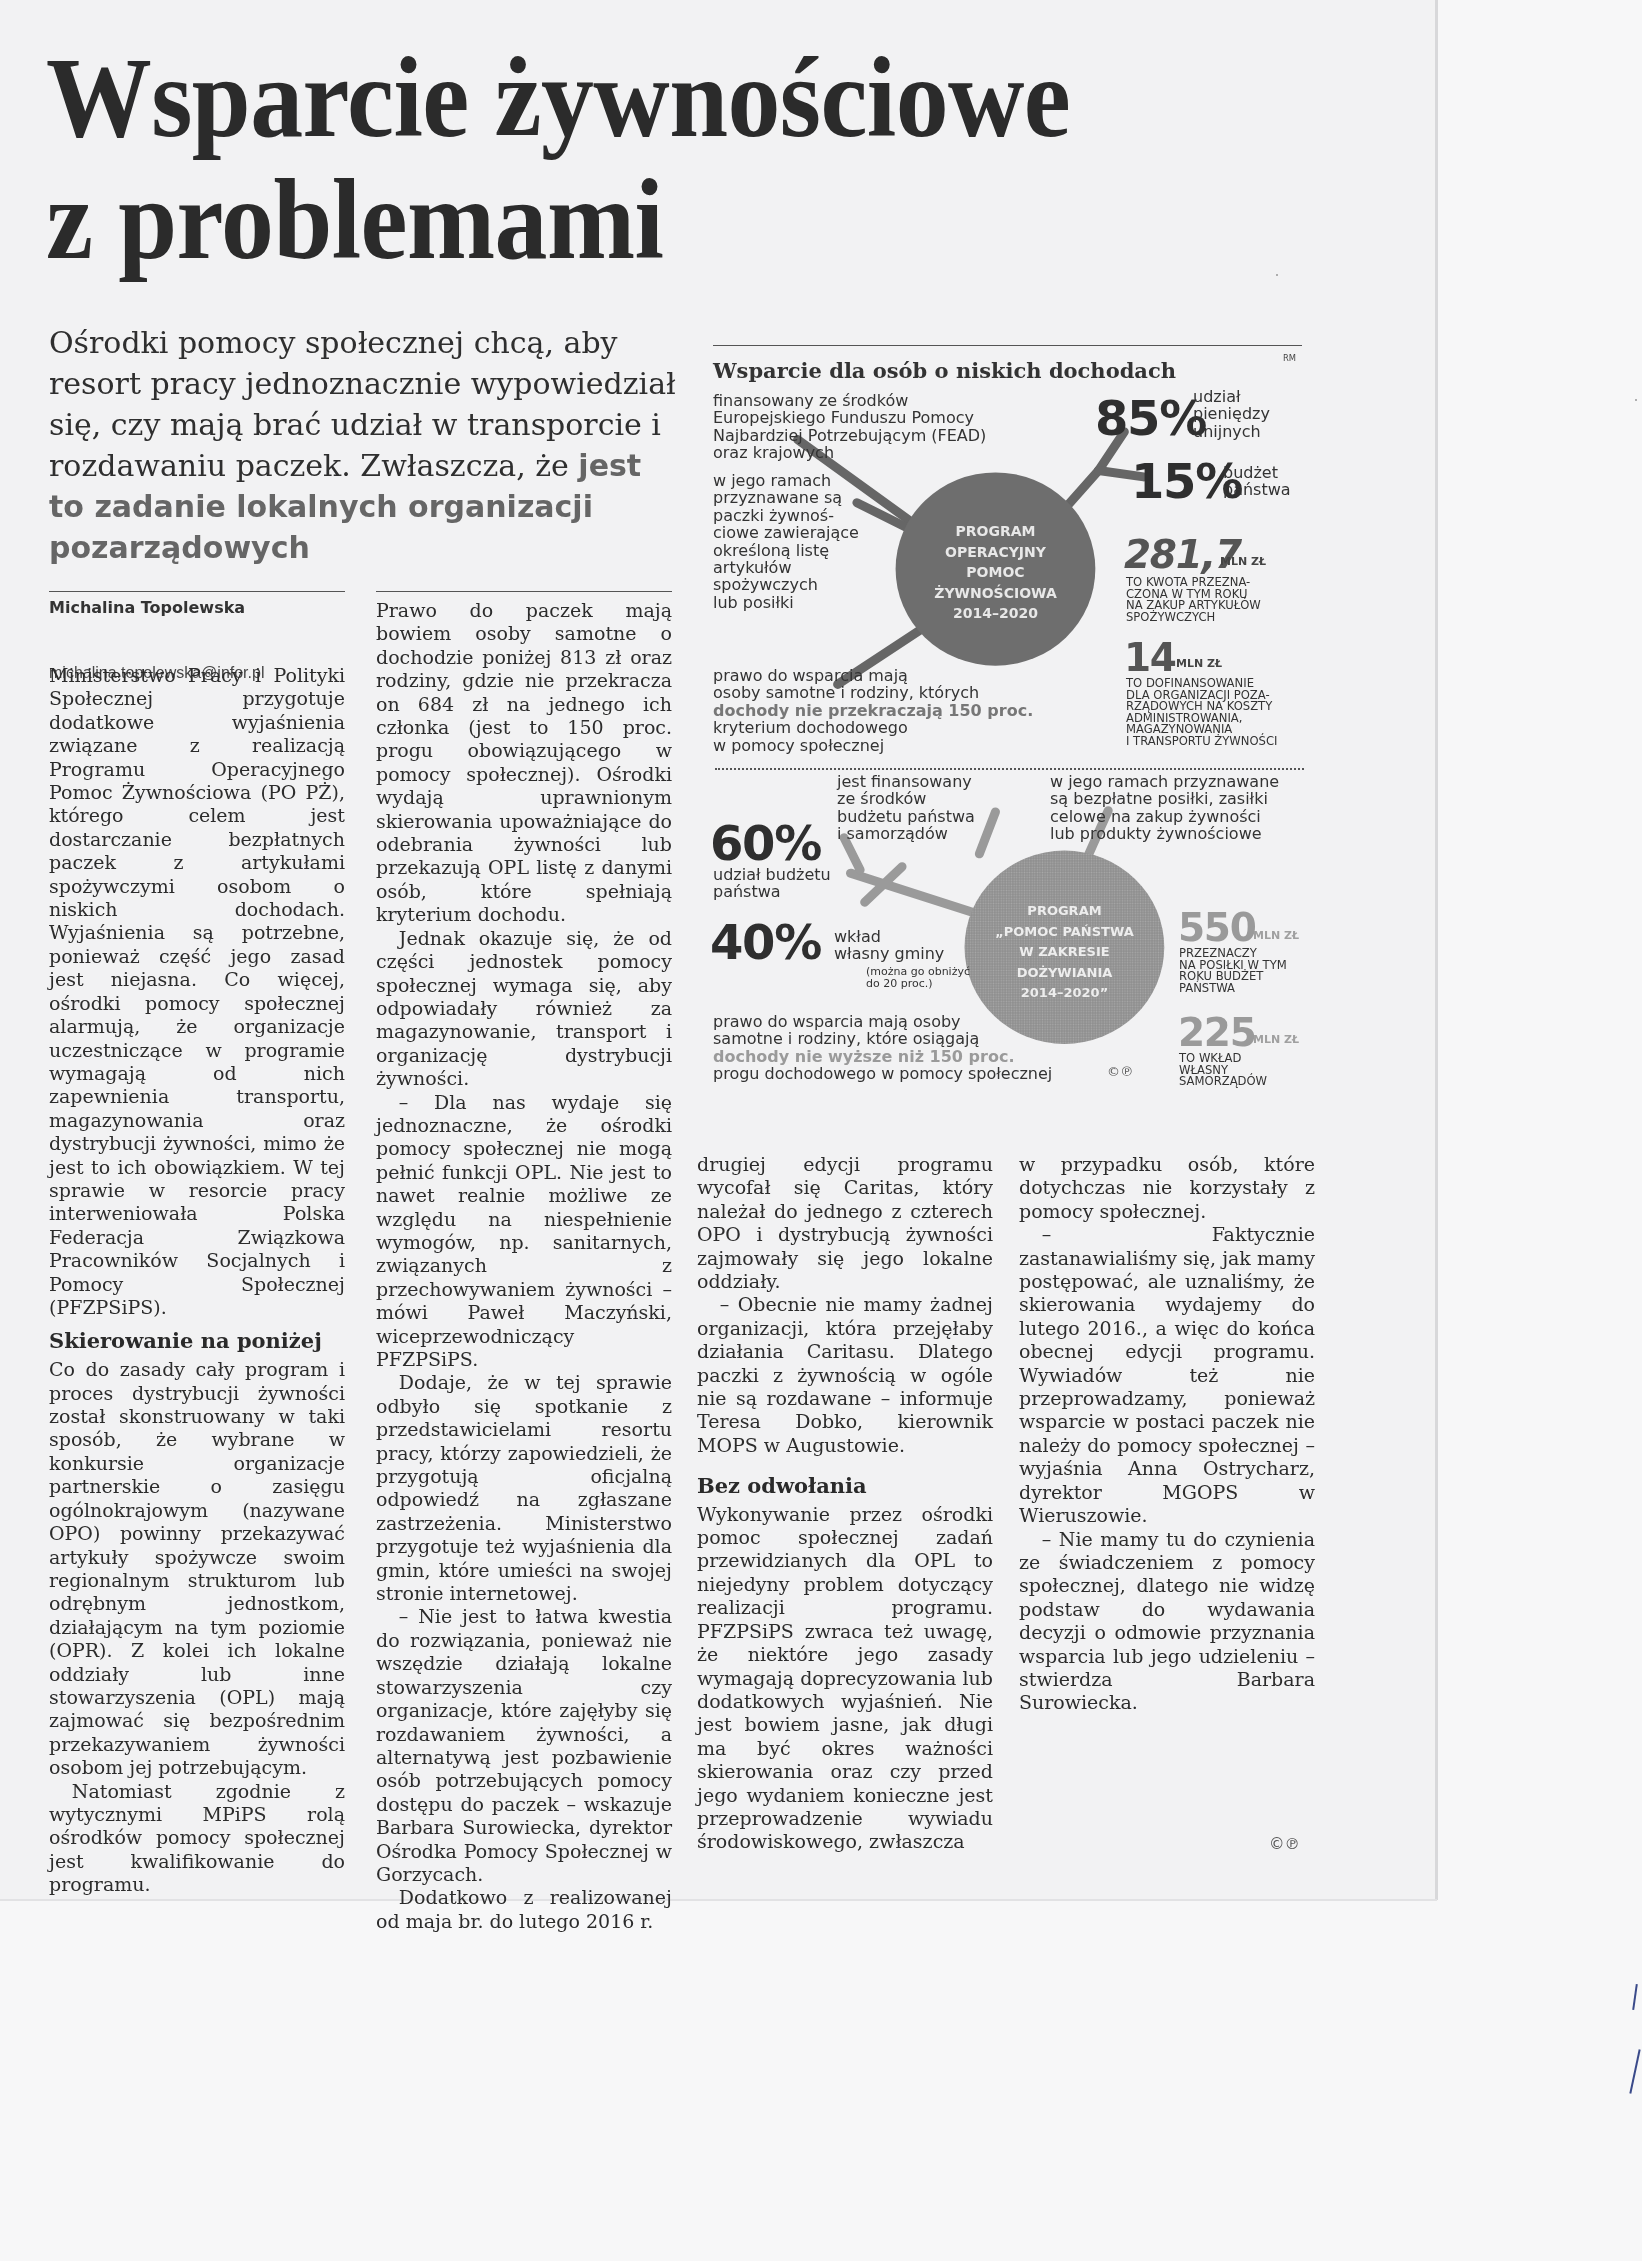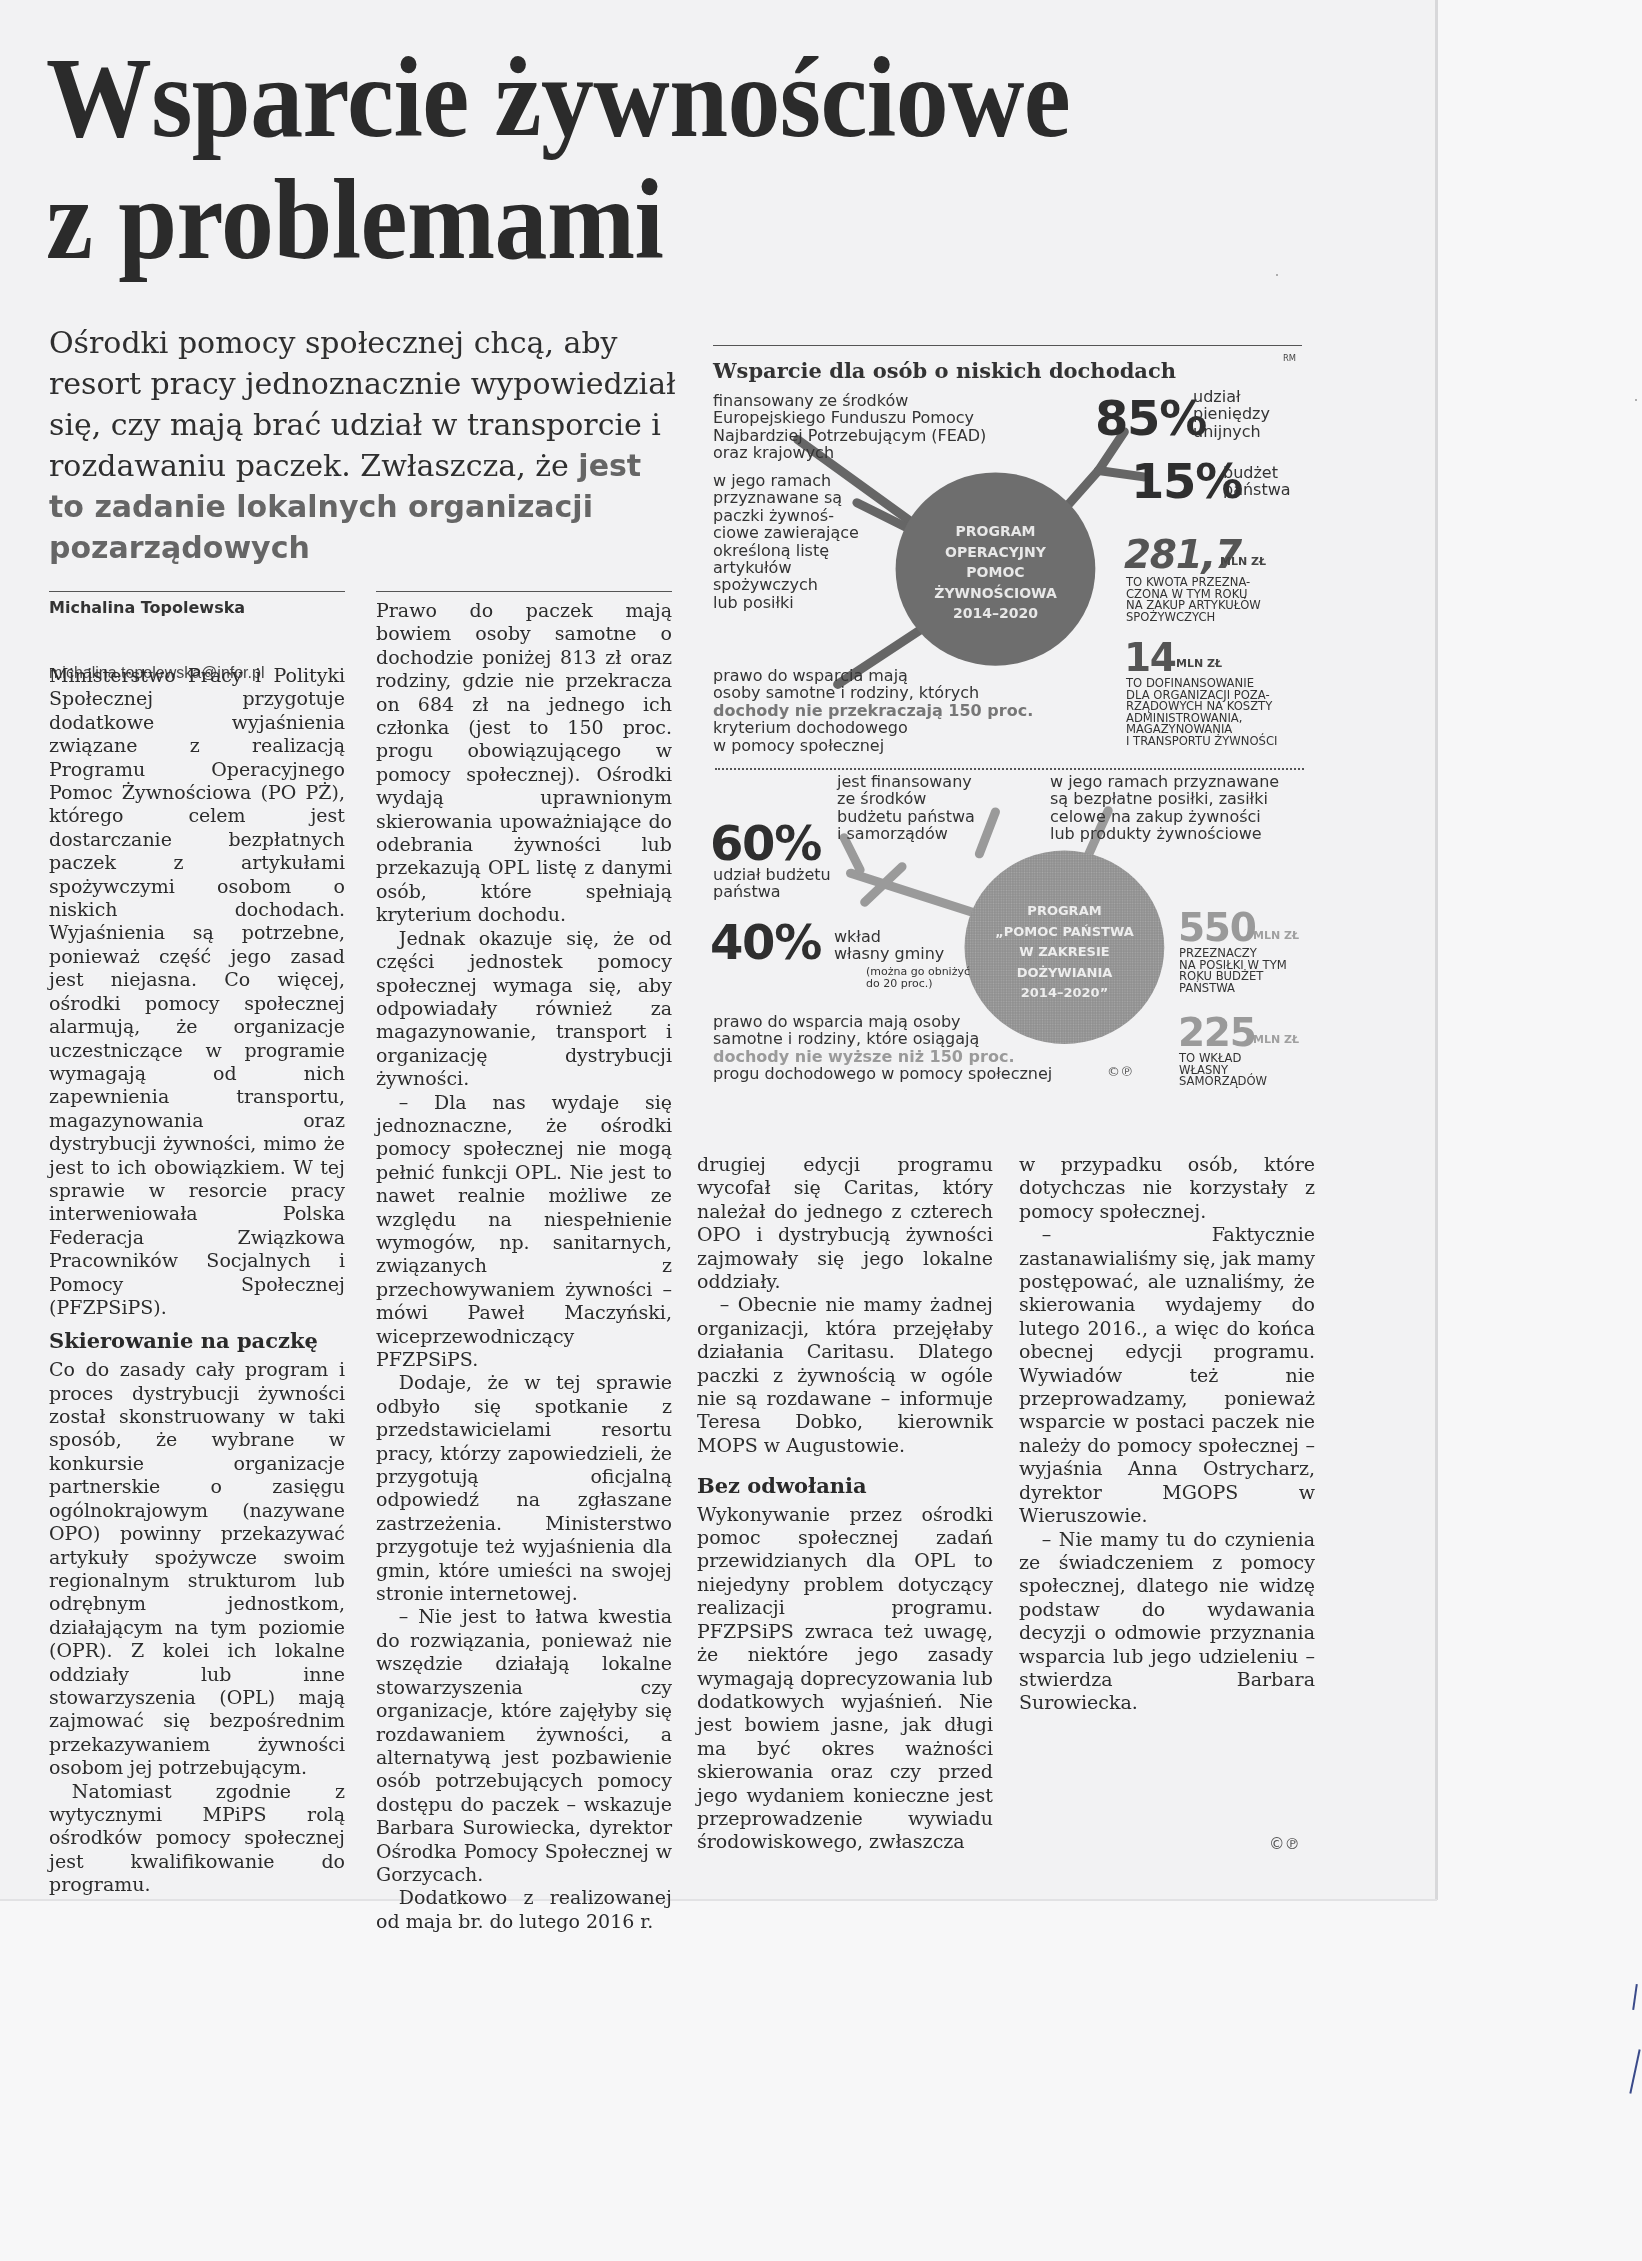--- a/index.html
+++ b/index.html
@@ -122,21 +122,21 @@
   <span>Ośrodki pomocy społecznej chcą, aby resort pracy jednoznacznie wypowiedział się, czy mają brać udział w transporcie i rozdawaniu paczek. Zwłaszcza, że </span><span class="hl">jest to zadanie lokalnych organizacji pozarządowych</span>
 </div>
 
 <div class="rule-top" style="left:49px; top:591px; width:296px;"></div>
 <div class="rule-top" style="left:376px; top:591px; width:296px;"></div>
 <div class="byline-name">Michalina Topolewska</div>
 <div class="byline-email">michalina.topolewska@infor.pl</div>
 
 <div class="col" style="left:49px; top:664px; width:296px;">
   <p>Ministerstwo Pracy i Polityki Społecznej przygotuje dodatkowe wyjaśnienia związane z realizacją Programu Operacyjnego Pomoc Żywnościowa (PO PŻ), którego celem jest dostarczanie bezpłatnych paczek z artykułami spożywczymi osobom o niskich dochodach. Wyjaśnienia są potrzebne, ponieważ część jego zasad jest niejasna. Co więcej, ośrodki pomocy społecznej alarmują, że organizacje uczestniczące w programie wymagają od nich zapewnienia transportu, magazynowania oraz dystrybucji żywności, mimo że jest to ich obowiązkiem. W tej sprawie w resorcie pracy interweniowała Polska Federacja Związkowa Pracowników Socjalnych i Pomocy Społecznej (PFZPSiPS).</p>
-  <h3>Skierowanie na paczkę</h3>
+  <h3>Skierowanie na poniżej</h3>
   <p>Co do zasady cały program i proces dystrybucji żywności został skonstruowany w taki sposób, że wybrane w konkursie organizacje partnerskie o zasięgu ogólnokrajowym (nazywane OPO) powinny przekazywać artykuły spożywcze swoim regionalnym strukturom lub odrębnym jednostkom, działającym na tym poziomie (OPR). Z kolei ich lokalne oddziały lub inne stowarzyszenia (OPL) mają zajmować się bezpośrednim przekazywaniem żywności osobom jej potrzebującym.</p>
   <p class="ind">Natomiast zgodnie z wytycznymi MPiPS rolą ośrodków pomocy społecznej jest kwalifikowanie do programu.</p>
 </div>
 
 <div class="col" style="left:376px; top:599px; width:296px;">
   <p>Prawo do paczek mają bowiem osoby samotne o dochodzie poniżej 813 zł oraz rodziny, gdzie nie przekracza on 684 zł na jednego ich członka (jest to 150 proc. progu obowiązującego w pomocy społecznej). Ośrodki wydają uprawnionym skierowania upoważniające do odebrania żywności lub przekazują OPL listę z danymi osób, które spełniają kryterium dochodu.</p>
   <p class="ind">Jednak okazuje się, że od części jednostek pomocy społecznej wymaga się, aby odpowiadały również za magazynowanie, transport i organizację dystrybucji żywności.</p>
   <p class="ind">– Dla nas wydaje się jednoznaczne, że ośrodki pomocy społecznej nie mogą pełnić funkcji OPL. Nie jest to nawet realnie możliwe ze względu na niespełnienie wymogów, np. sanitarnych, związanych z przechowywaniem żywności – mówi Paweł Maczyński, wiceprzewodniczący PFZPSiPS.</p>
   <p class="ind">Dodaje, że w tej sprawie odbyło się spotkanie z przedstawicielami resortu pracy, którzy zapowiedzieli, że przygotują oficjalną odpowiedź na zgłaszane zastrzeżenia. Ministerstwo przygotuje też wyjaśnienia dla gmin, które umieści na swojej stronie internetowej.</p>
   <p class="ind">– Nie jest to łatwa kwestia do rozwiązania, ponieważ nie wszędzie działają lokalne stowarzyszenia czy organizacje, które zajęłyby się rozdawaniem żywności, a alternatywą jest pozbawienie osób potrzebujących pomocy dostępu do paczek – wskazuje Barbara Surowiecka, dyrektor Ośrodka Pomocy Społecznej w Gorzycach.</p>

